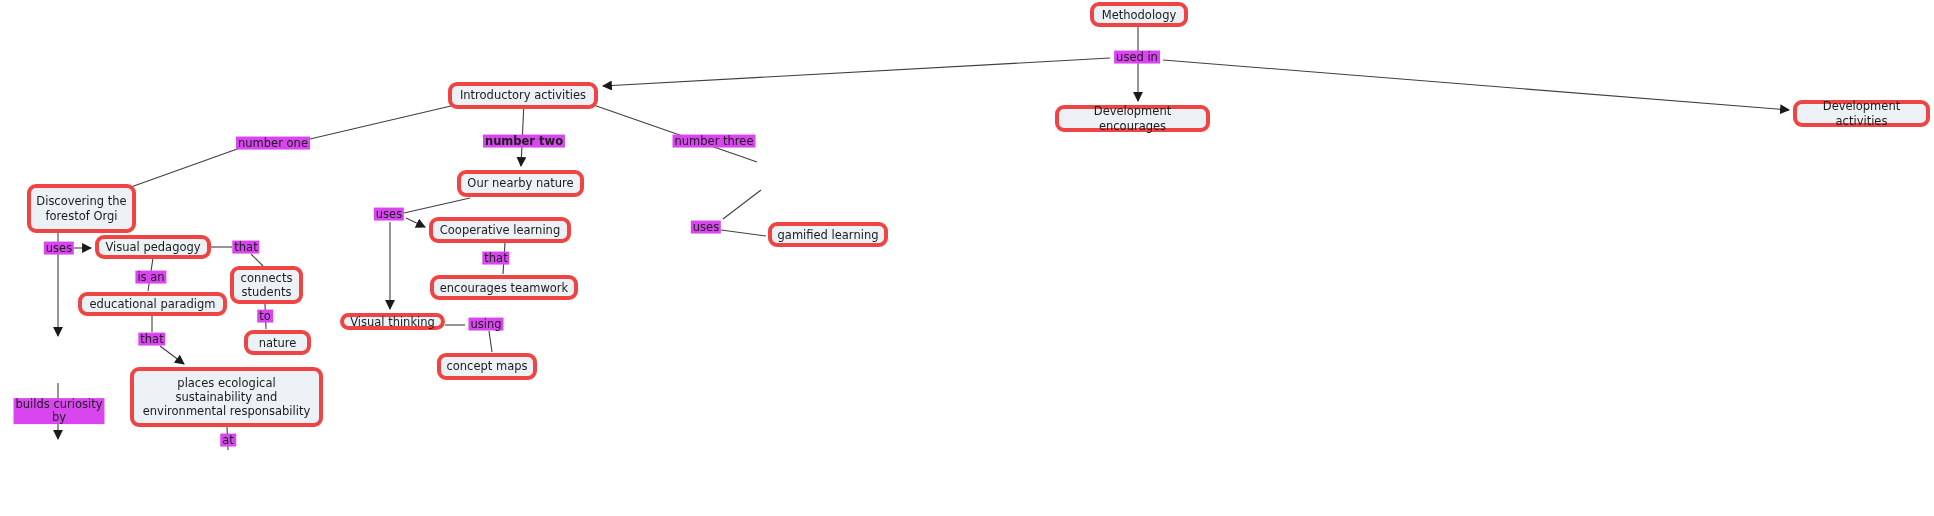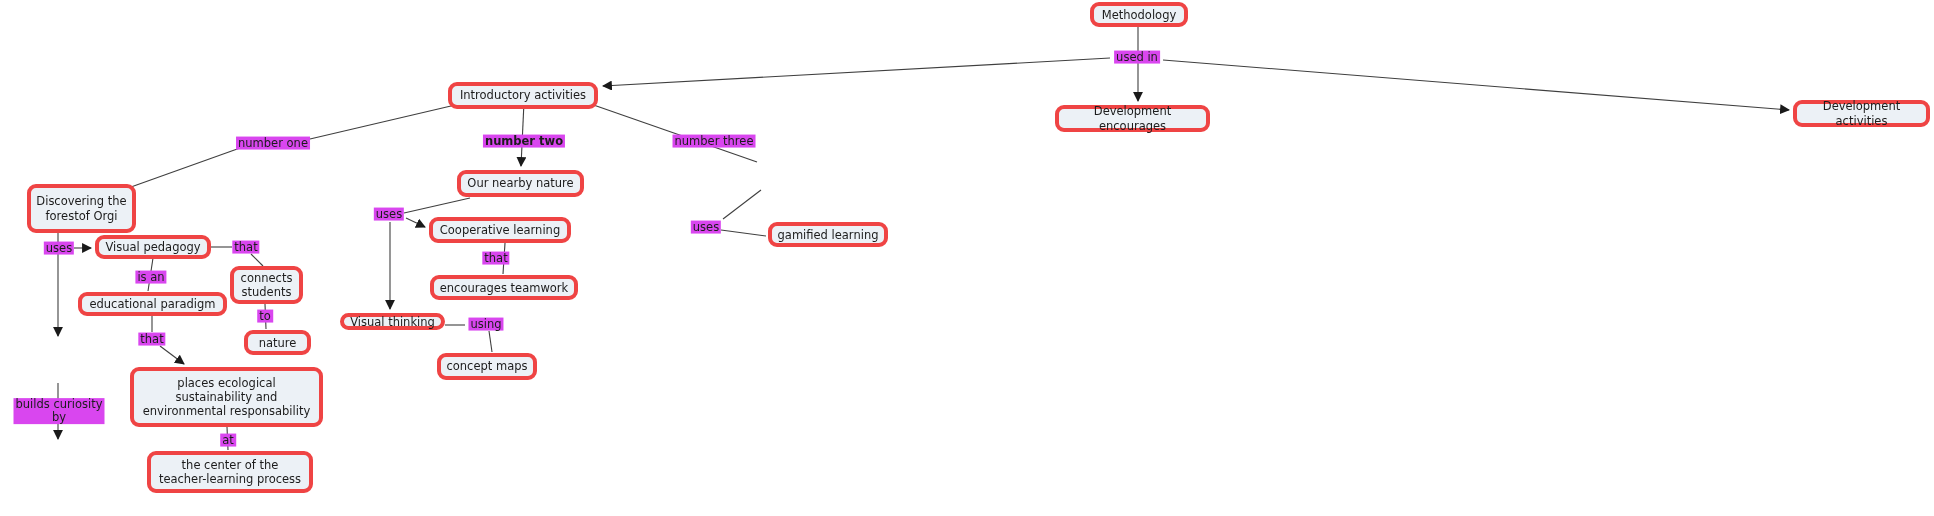--- a/index.html
+++ b/index.html
@@ -107,22 +107,20 @@
   <div class="node" style="left:7px;    top:184px; width:109px; height:49px;margin-left:20px;">Discovering the
 forestof Orgi</div>
   <div class="node" style="left:95px;   top:235px; width:116px; height:24px;">Visual pedagogy</div>
   <div class="node" style="left:230px;  top:266px; width:73px;  height:38px;">connects
 students</div>
   <div class="node" style="left:78px;   top:292px; width:149px; height:24px;">educational paradigm</div>
   <div class="node" style="left:244px;  top:330px; width:67px;  height:25px;">nature</div>
   <div class="node" style="left:130px;  top:367px; width:193px; height:60px;">places ecological
 sustainability and
 environmental responsability</div>
-  <div class="node" style="left:147px;  top:451px; width:166px; height:42px;">the center of the
-teacher-learning process</div>
   <div class="node" style="left:457px;  top:170px; width:127px; height:27px;">Our nearby nature</div>
   <div class="node" style="left:429px;  top:217px; width:142px; height:26px;">Cooperative learning</div>
   <div class="node" style="left:430px;  top:275px; width:148px; height:25px;">encourages teamwork</div>
   <div class="node" style="left:340px;  top:313px; width:105px; height:17px;">Visual thinking</div>
   <div class="node" style="left:437px;  top:353px; width:100px; height:27px;">concept maps</div>
   <div class="node" style="left:768px;  top:222px; width:120px; height:25px;">gamified learning</div>
 
   <span class="edge-label" style="left:1137px; top:57px;">used in</span>
   <span class="edge-label" style="left:273px;  top:143px;">number one</span>
   <span class="edge-label" style="left:524px;  top:141px;font-weight:bold;">number two</span>

